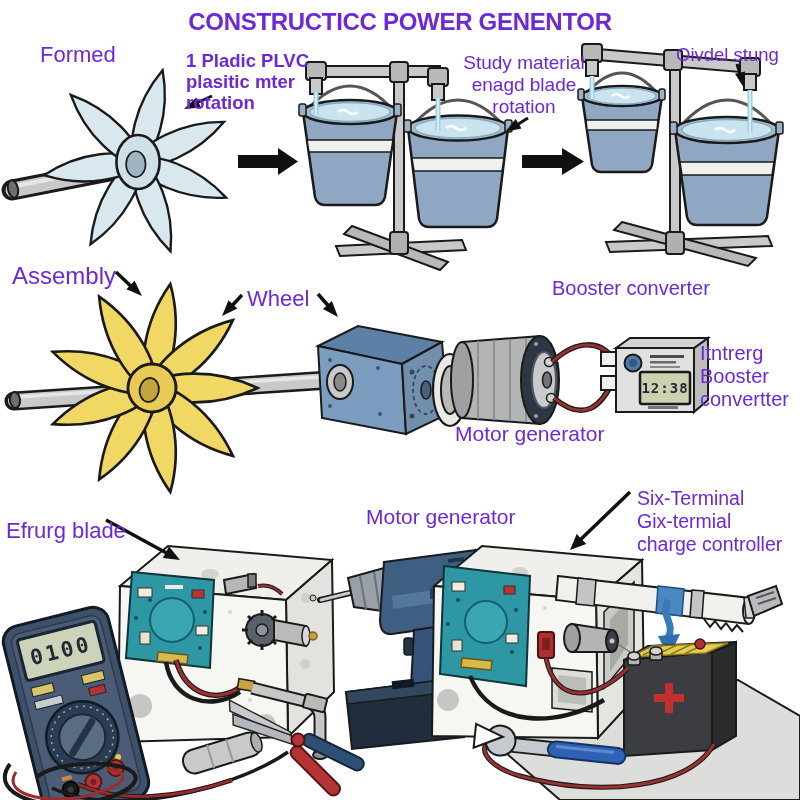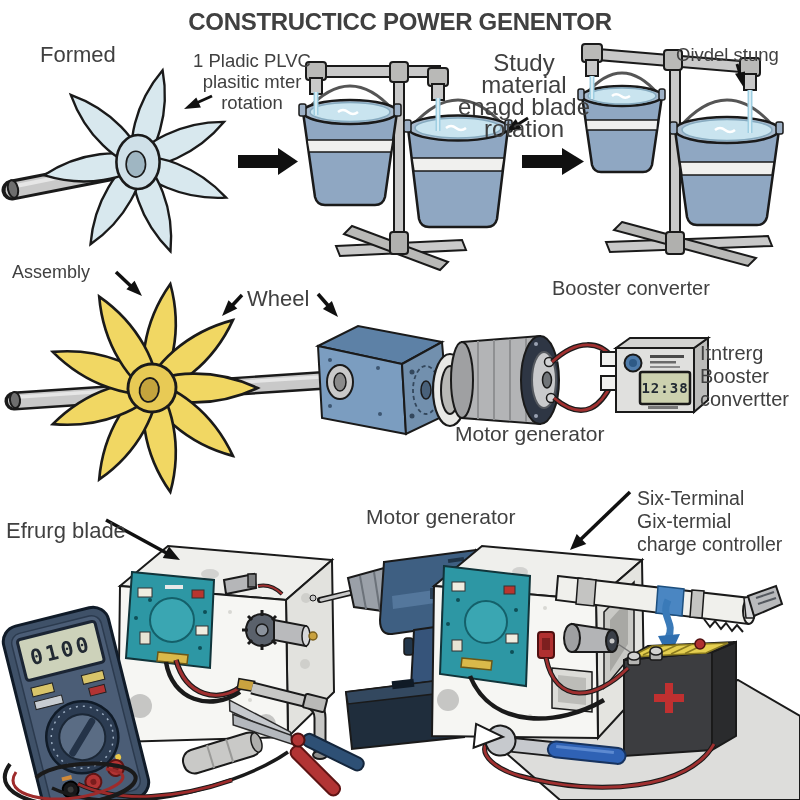--- a/index.html
+++ b/index.html
@@ -1,25 +1,25 @@
 <!DOCTYPE html>
 <html><head>
 <meta charset="utf-8">
 <style>
   html,body{margin:0;padding:0;background:#ffffff;}
   #stage{position:relative;width:800px;height:800px;background:#ffffff;overflow:hidden;
          font-family:"Liberation Sans",sans-serif;color:#141414;}
   #art{position:absolute;left:0;top:0;}
-  .lbl{position:absolute;color:#404040;white-space:nowrap;}
+  .lbl{position:absolute;color:#6d28d9;white-space:nowrap;}
   .title{left:0;right:0;top:8px;text-align:center;font-size:24px;font-weight:bold;letter-spacing:-0.3px;}
   .formed{left:40px;top:42px;font-size:22px;}
-  .plastic{left:186px;top:50px;width:132px;text-align:center;font-size:18.5px;line-height:21px;white-space:normal;}
-  .study{left:455px;top:52px;width:138px;text-align:center;font-size:24px;line-height:22px;white-space:normal;}
+  .plastic{left:186px;top:50px;width:132px;text-align:left;font-size:18.5px;line-height:21px;white-space:normal;font-weight:bold;}
+  .study{left:455px;top:52px;width:138px;text-align:center;font-size:19px;line-height:22px;white-space:normal;}
   .oivdel{left:676px;top:44px;width:124px;text-align:left;font-size:18.5px;}
-  .assembly{left:12px;top:262px;font-size:18px;}
+  .assembly{left:12px;top:262px;font-size:24px;}
   .wheel{left:247px;top:286px;font-size:22px;}
   .stepup{left:552px;top:276px;width:185px;font-size:20px;line-height:24px;white-space:normal;}
   .itntrerg{left:700px;top:342px;width:100px;font-size:20px;line-height:23px;white-space:normal;}
   .motorgenmid{left:455px;top:422px;font-size:21px;}
   .efrurg{left:6px;top:518px;font-size:22px;}
   .motorgenbot{left:366px;top:505px;font-size:21px;}
   .sixterm{left:637px;top:487px;width:164px;font-size:19.5px;line-height:23px;white-space:normal;}
   .lcd{position:absolute;display:flex;align-items:center;justify-content:center;
        font-family:"DejaVu Sans Mono",monospace;font-weight:bold;color:#222a33;}
   .lcd-meter{left:18px;top:634px;width:86px;height:34px;font-size:21px;letter-spacing:3px;transform:rotate(-14deg);}

